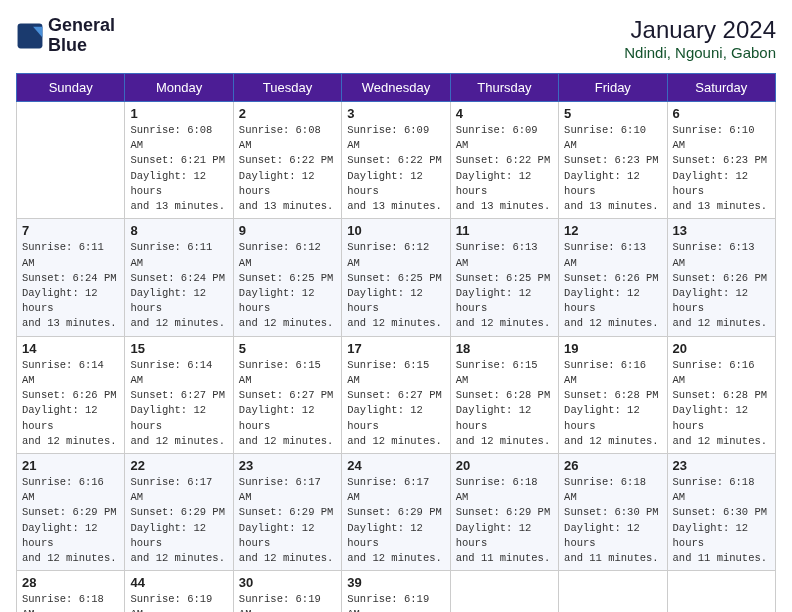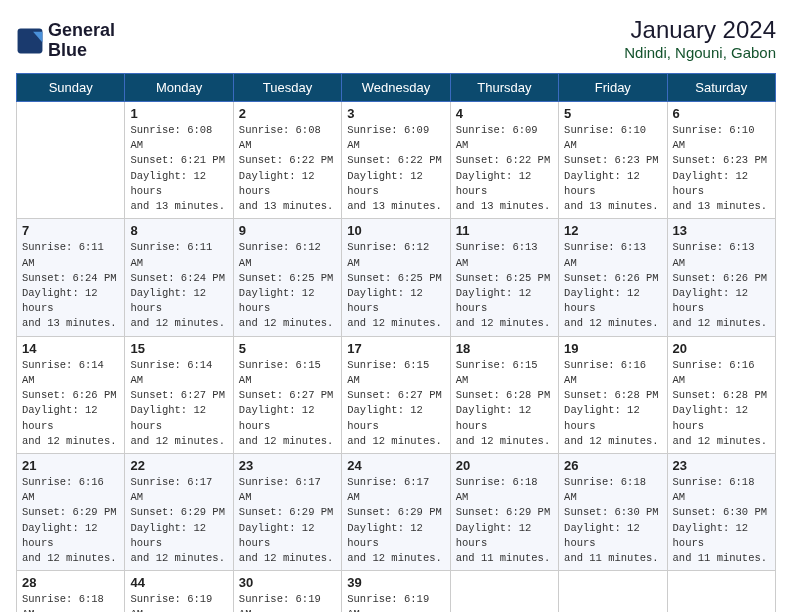--- a/index.html
+++ b/index.html
@@ -6,21 +6,21 @@
     body {
       font-family: Arial, sans-serif;
       background: #fff;
       width: 792px;
       min-height: 612px;
       padding: 16px;
     }
     .header {
       display: flex;
       justify-content: space-between;
-      align-items: flex-end;
+      align-items: flex-start;
       margin-bottom: 12px;
     }
     .logo {
       display: flex;
       align-items: center;
       gap: 4px;
     }
     .logo-text {
       font-size: 18px;
       font-weight: bold;
@@ -43,21 +43,21 @@
     .location {
       font-size: 15px;
       color: #14532d;
     }
     table {
       width: 100%;
       border-collapse: collapse;
       font-size: 11px;
     }
     thead th {
-      background-color: #0c4a6e;
+      background-color: #4c1d95;
       color: white;
       padding: 6px 6px;
       font-size: 13px;
       font-weight: normal;
       border: 1px solid #3a6abf;
     }
     td {
       border: 1px solid #ccc;
       vertical-align: top;
       padding: 4px 5px;

